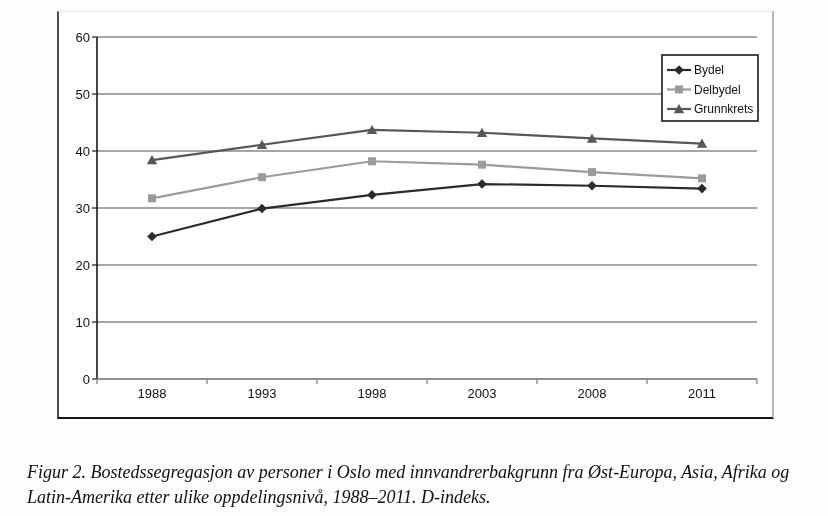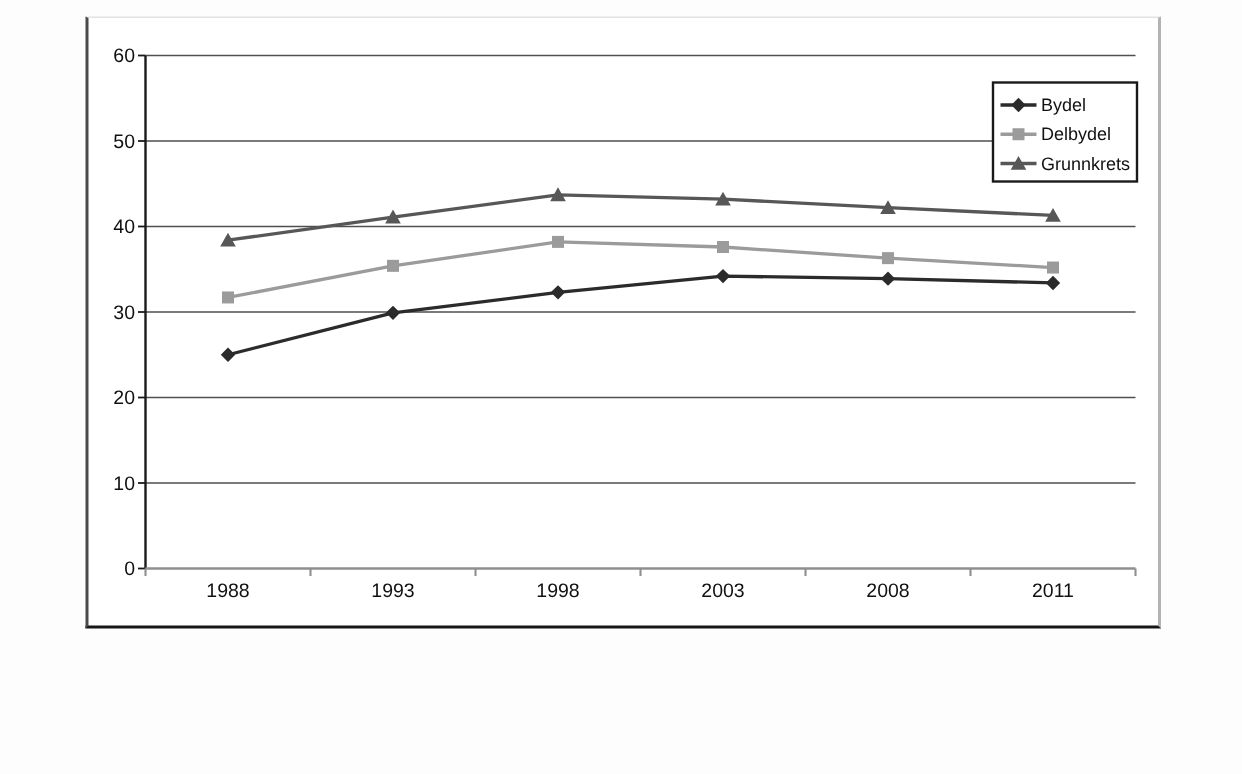--- a/index.html
+++ b/index.html
@@ -116,14 +116,16 @@
       <path d="M 679 65.2 L 683.8 70 L 679 74.8 L 674.2 70 Z" fill="#2b2b2b"></path>
       <text x="694" y="74" font-size="12px">Bydel</text>
       <line x1="667" y1="89.5" x2="691" y2="89.5" stroke="#9b9b9b" stroke-width="2.2"></line>
       <rect x="675" y="85.5" width="8" height="8" fill="#9b9b9b"></rect>
       <text x="694" y="93.5" font-size="12px">Delbydel</text>
       <line x1="667" y1="109" x2="691" y2="109" stroke="#575757" stroke-width="2.2"></line>
       <path d="M 679 104 L 684.2 113.2 L 673.8 113.2 Z" fill="#575757"></path>
       <text x="694" y="113" font-size="12px">Grunnkrets</text>
     </svg>
   <div class="caption">
+    <div>Figur 2. Bostedssegregasjon av personer i Oslo med innvandrerbakgrunn fra Øst-Europa, Asia, Afrika og</div>
+    <div>Latin-Amerika etter ulike oppdelingsnivå, 1988–2011. D-indeks.</div>
   </div>
 </div>
 
 </body></html>

